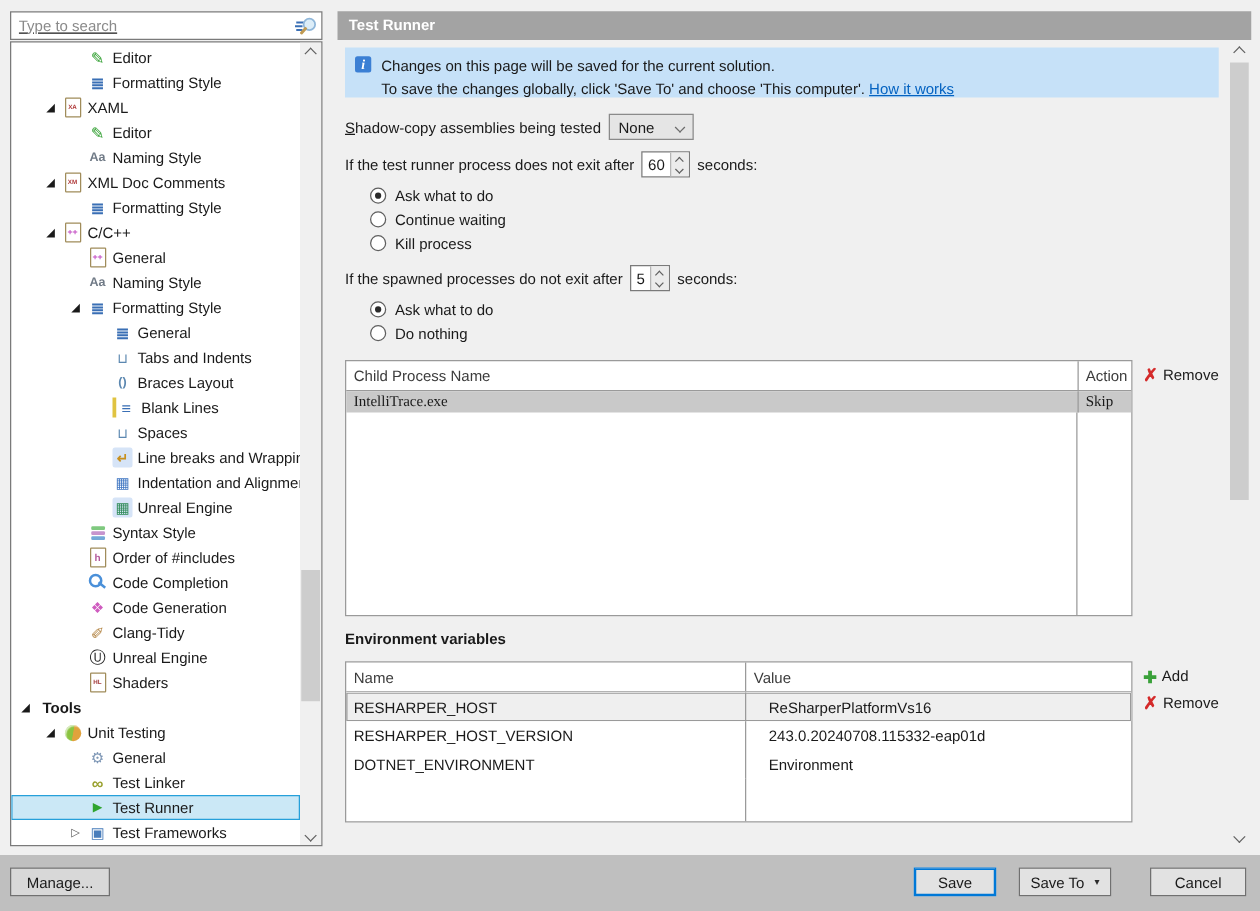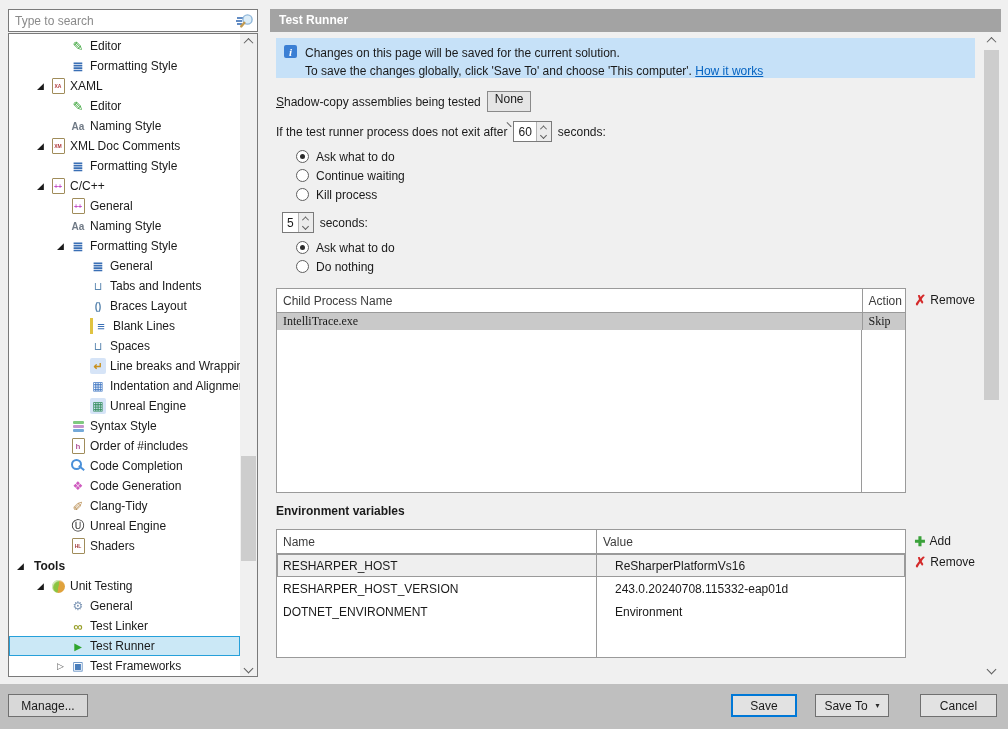--- a/index.html
+++ b/index.html
@@ -10,21 +10,21 @@
     -webkit-font-smoothing:antialiased;
   }
   
   .search-box{
     position:absolute;left:8px;top:9px;width:250px;height:23px;
     background:#fff;border:1px solid #7a7a7a;box-sizing:border-box;
     display:flex;align-items:center;
   }
   .search-box input{
     flex:1;border:none;outline:none;background:transparent;
-    font-family:inherit;font-size:12px;color:#1a1a1a;padding:0 4px 0 6px;min-width:0;
+    font-family:inherit;font-size:12px;color:#1a1a1a;padding:0 4px 0 6px;min-width:0;text-decoration:underline;
   }
   .search-box input::placeholder{color:#8a8a8a;}
   .search-glyph{width:20px;height:18px;flex:0 0 auto;margin-right:2px;}
   .tree{
     position:absolute;left:8px;top:33px;width:250px;height:644px;
     background:#fff;border:1px solid #7a7a7a;box-sizing:border-box;overflow:hidden;
   }
   .tree-rows{position:absolute;left:0;top:2px;right:17px;white-space:nowrap;overflow:hidden;}
   .tree-row{height:20px;display:flex;align-items:center;box-sizing:border-box;}
   .tree-row.bold .tlabel{font-weight:bold;}
@@ -59,21 +59,21 @@
     font-family:"Liberation Serif",serif;font-weight:bold;font-style:italic;font-size:11px;
     display:flex;align-items:center;justify-content:center;margin:1px 8px 0 0;flex:0 0 auto;}
   .banner-lines{line-height:18px;}
   .link{color:#0563c1;text-decoration:underline;cursor:pointer;}
   .frow{display:flex;align-items:center;}
   .row-shadow{margin-top:13px;height:21px;}
   .row-timeout1,.row-timeout2{margin-top:9px;height:21px;}
   .row-timeout2{margin-top:8px;}
   .mn{text-decoration:underline;}
   .combo{margin-left:6px;height:21px;box-sizing:border-box;border:1px solid #8a8a8a;background:#e5e5e5;
-    display:inline-flex;align-items:center;padding:0 7px;gap:18px;flex-direction:column;}
+    display:inline-flex;align-items:center;padding:0 7px;gap:18px;}
   .combo .chev{width:5px;height:5px;border-color:#6b6b6b;}
   .spin{margin:0 6px;height:21px;box-sizing:border-box;border:1px solid #7a7a7a;background:#fff;display:inline-flex;}
   .spin .num{padding:0 4px;display:flex;align-items:center;}
   .spin .arrs{width:14px;background:#ececec;border-left:1px solid #b5b5b5;display:flex;flex-direction:column;
     align-items:center;justify-content:center;gap:3px;}
   .spin .chev{width:4px;height:4px;border-width:1px;}
   .radios{margin-top:5px;margin-left:20px;}
   .radio-row{height:19px;display:flex;align-items:center;cursor:default;}
   .rb{width:13px;height:13px;border:1px solid #5f5f5f;border-radius:50%;background:#fff;box-sizing:border-box;
     margin-right:7px;display:flex;align-items:center;justify-content:center;flex:0 0 auto;}
@@ -364,20 +364,21 @@
           <span class="rb"></span>
           <span>Continue waiting</span>
         </div>
         <div class="radio-row">
           <span class="rb"></span>
           <span>Kill process</span>
         </div>
       </div>
 
     <div class="frow row-timeout2">
+      <span>If the spawned processes do not exit after</span>
       <span class="spin">
         <span class="num">5</span>
         <span class="arrs">
             <span class="chev up"></span>
             <span class="chev down"></span>
           </span>
       </span>
       <span>seconds:</span>
     </div>
     <div class="radios">

